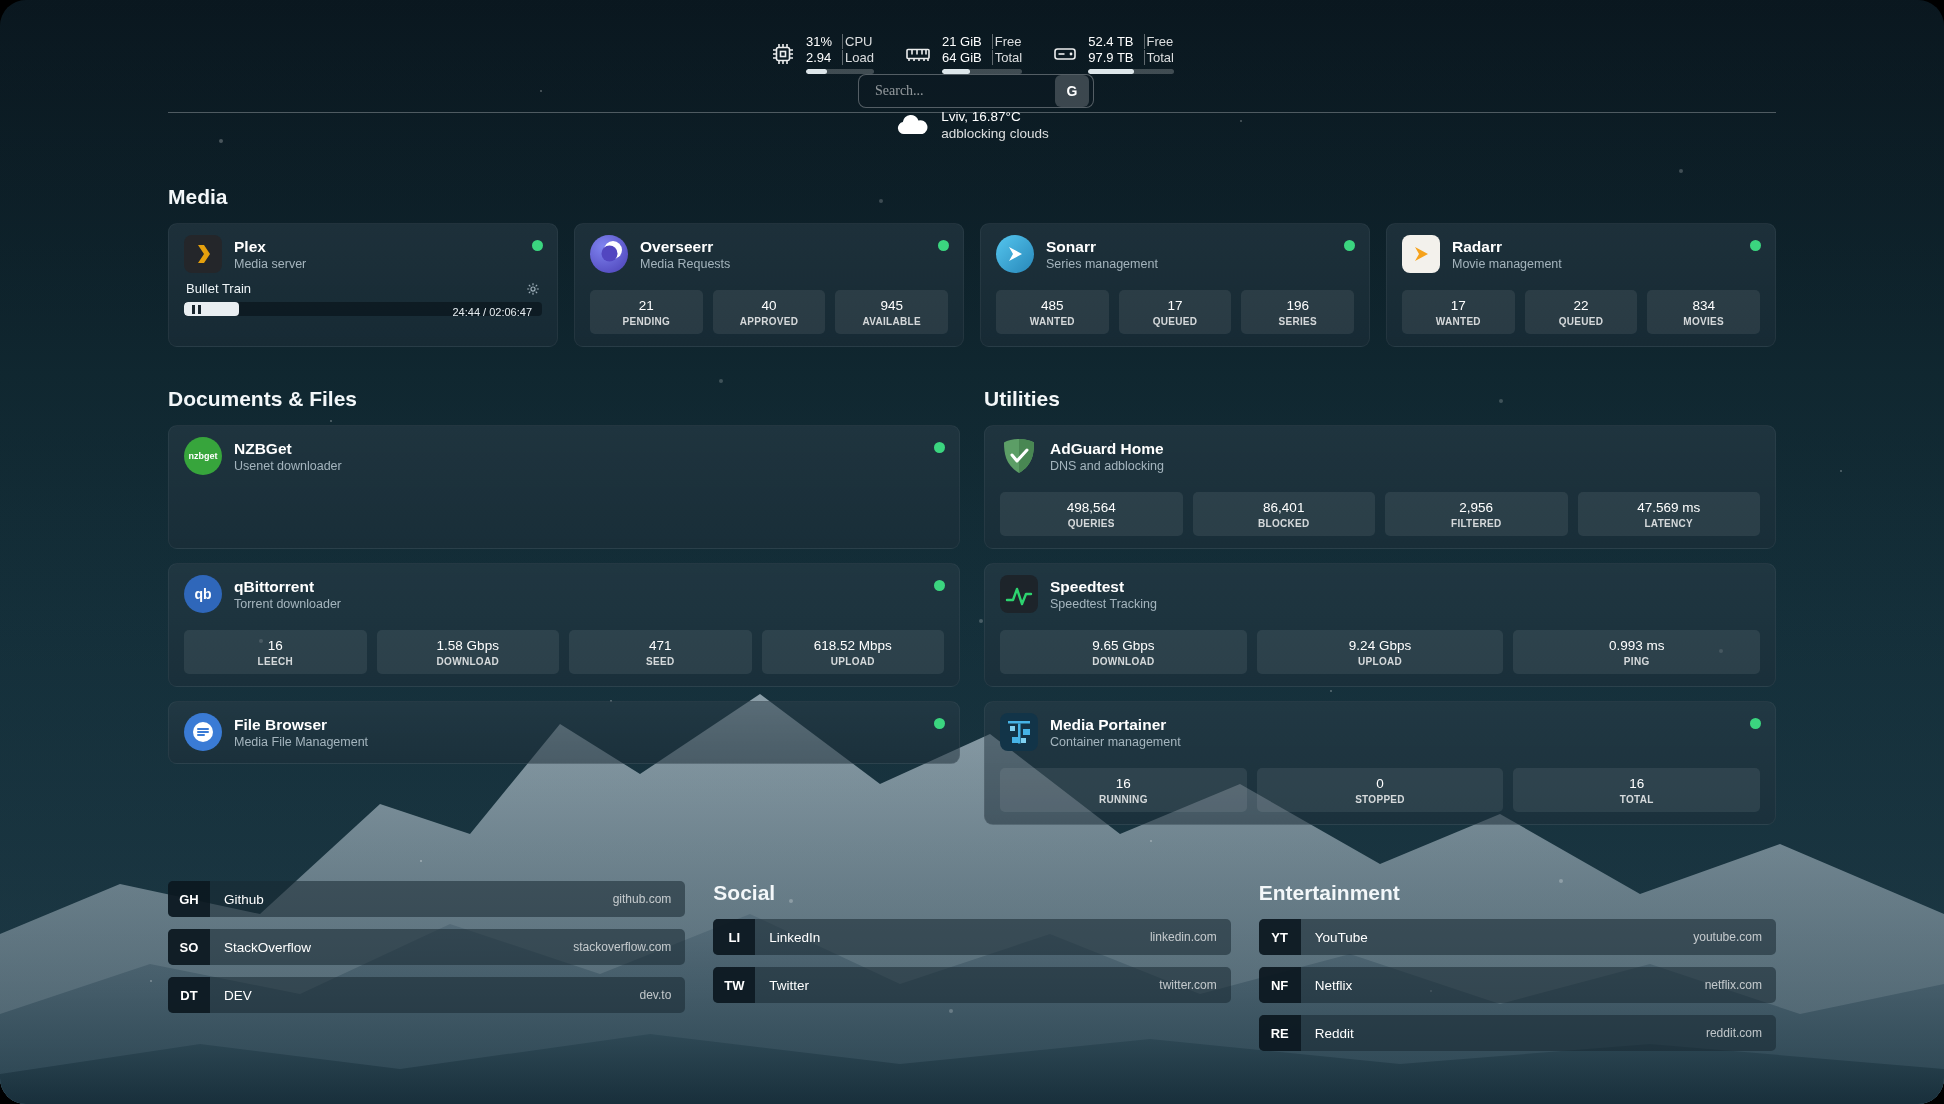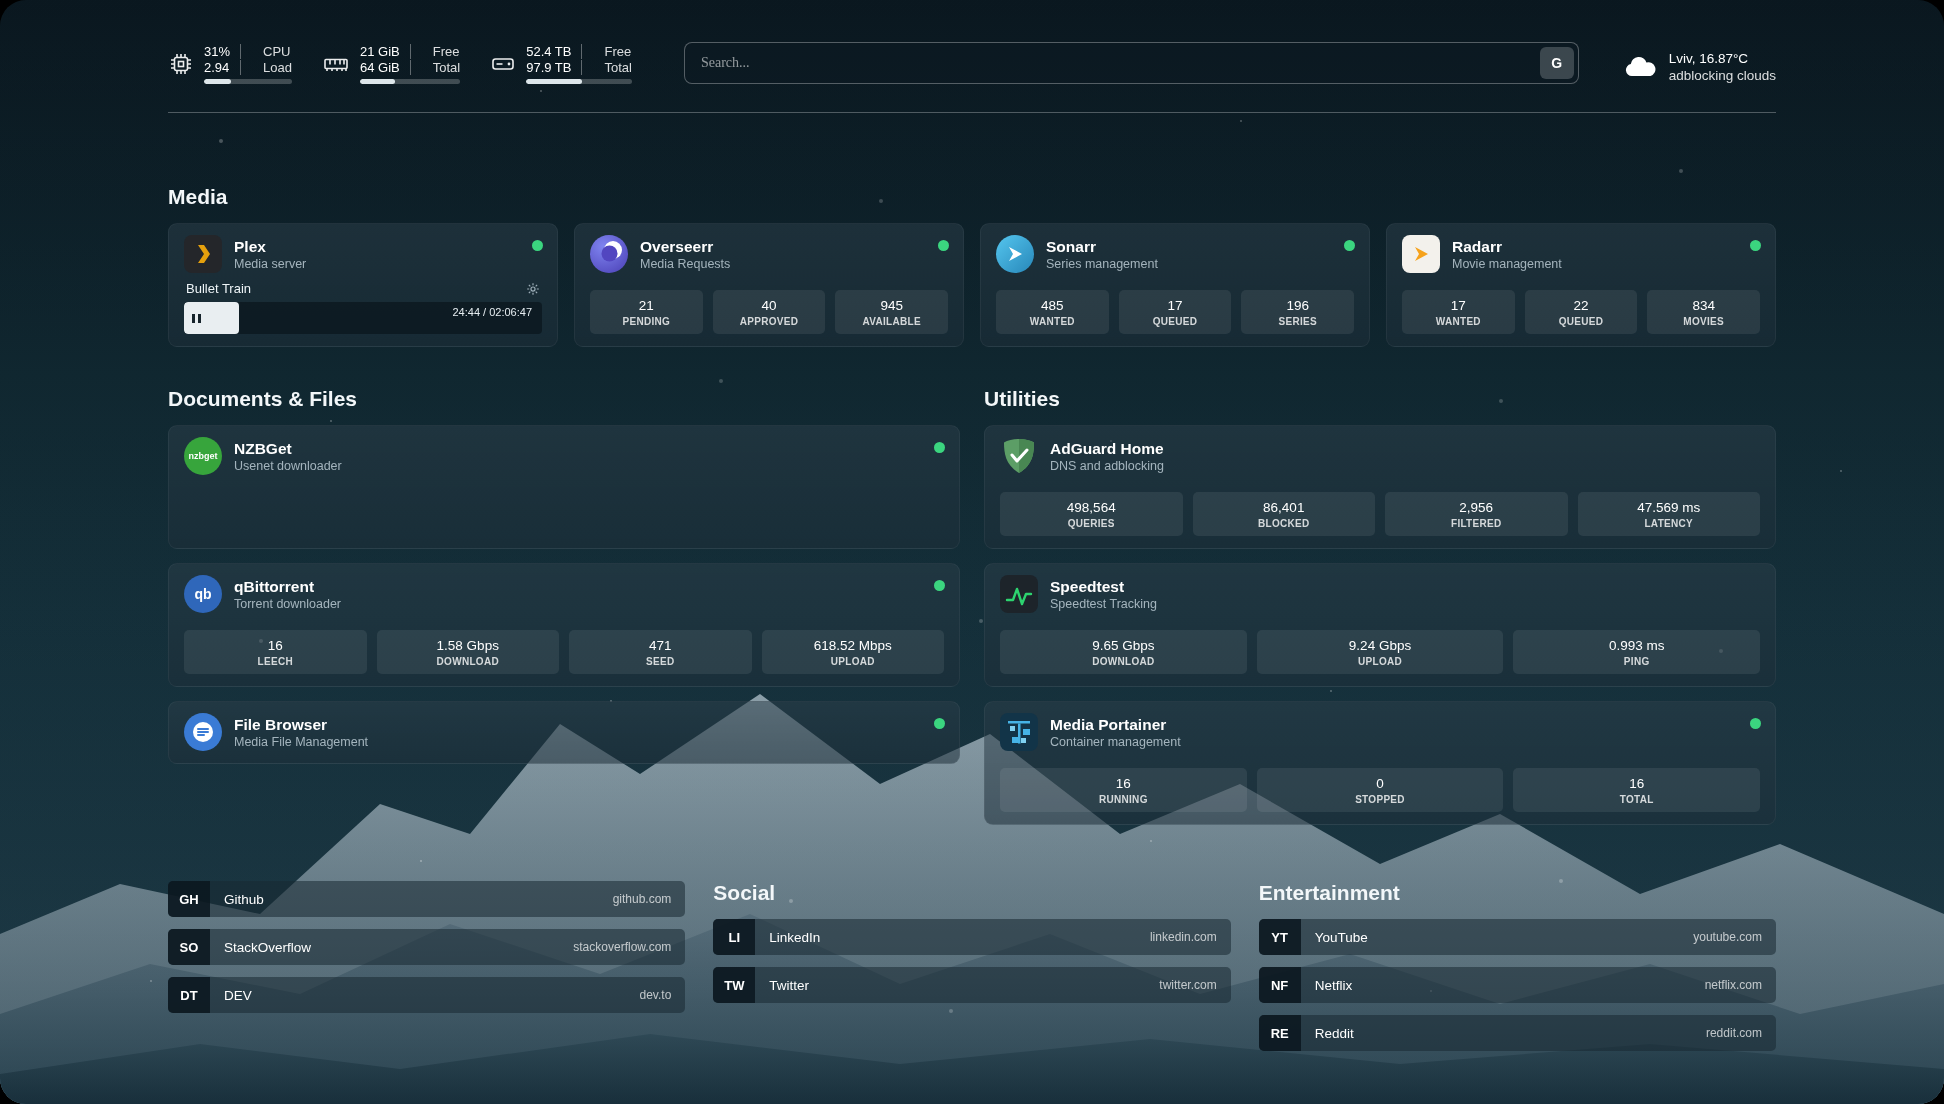--- a/index.html
+++ b/index.html
@@ -12,27 +12,27 @@
     1240px 120px 0 0 rgba(255,255,255,.28),1680px 170px 0 1px rgba(255,255,255,.22),330px 420px 0 0 rgba(255,255,255,.3),
     720px 380px 0 1px rgba(255,255,255,.2),1110px 440px 0 0 rgba(255,255,255,.3),1500px 400px 0 1px rgba(255,255,255,.2),
     1840px 470px 0 0 rgba(255,255,255,.3),260px 640px 0 1px rgba(255,255,255,.28),610px 700px 0 0 rgba(255,255,255,.33),
     980px 620px 0 1px rgba(255,255,255,.22),1330px 690px 0 0 rgba(255,255,255,.3),1720px 650px 0 1px rgba(255,255,255,.25),
     420px 860px 0 0 rgba(255,255,255,.35),790px 900px 0 1px rgba(255,255,255,.25),1150px 840px 0 0 rgba(255,255,255,.3),
     1560px 880px 0 1px rgba(255,255,255,.25),150px 980px 0 0 rgba(255,255,255,.3),950px 1010px 0 1px rgba(255,255,255,.22),
     1430px 990px 0 0 rgba(255,255,255,.3);}
   .page{position:relative;padding:34px 168px 0;color:#fff;}
 
   
-  .hdr{display:flex;align-items:flex-end;height:50px;}
+  .hdr{display:flex;align-items:center;height:50px;flex-direction:column;}
   .res-group{display:flex;align-items:center;gap:30px;}
   .res{display:flex;align-items:center;gap:10px;}
   .res svg{flex:0 0 auto;opacity:.92;}
   .res-grid{display:grid;grid-template-columns:auto auto;column-gap:0;row-gap:1px;font-size:13px;line-height:15px;}
   .res-grid .v{color:#fff;padding-right:10px;}
-  .res-grid .l{color:rgba(255,255,255,.85);border-left:1px solid rgba(255,255,255,.35);padding-left:22px;}
+  .res-grid .l{color:rgba(255,255,255,.85);border-left:1px solid rgba(255,255,255,.35);padding-left:2px;}
   .bar{height:5px;margin-top:4px;background:rgba(255,255,255,.22);border-radius:3px;overflow:hidden;}
   .fill{height:100%;background:#dde6ea;border-radius:3px;}
   .searchwrap{flex:1;display:flex;align-items:center;margin:0 44px 0 52px;height:40px;
     background:rgba(12,26,34,.55);border:1px solid rgba(255,255,255,.30);border-radius:8px;padding:0 4px 0 14px;}
   .searchwrap input{flex:1;background:transparent;border:none;outline:none;color:#fff;font-size:14px;font-family:Liberation Serif, serif;}
   .searchwrap input::placeholder{color:rgba(255,255,255,.55);}
   .gbtn{width:34px;height:32px;border-radius:6px;background:rgba(255,255,255,.20);color:#fff;font-size:14px;font-weight:700;
     display:flex;align-items:center;justify-content:center;cursor:pointer;}
   .weather{display:flex;align-items:center;gap:12px;}
   .weather .wtxt{font-size:13.5px;line-height:17px;}
@@ -56,21 +56,21 @@
   .svc-desc{font-size:12.5px;color:rgba(198,213,221,.8);line-height:16px;}
   .dot{position:absolute;top:16px;right:14px;width:11px;height:11px;border-radius:50%;background:#3bd57f;}
   .stats{display:flex;gap:10px;margin-top:auto;}
   .stat{flex:1;background:rgba(255,255,255,.08);border-radius:5px;padding:8px 4px 7px;text-align:center;}
   .stat-value{font-size:13.5px;color:#fff;line-height:16px;}
   .stat-label{font-size:10px;font-weight:700;letter-spacing:.3px;color:rgba(255,255,255,.8);margin-top:2px;}
 
   
   .np-row{display:flex;align-items:center;justify-content:space-between;margin:8px 2px 6px;}
   .np-title{font-size:13px;color:#eef4f7;}
-  .plex-bar{position:relative;height:32px;background:rgba(6,14,20,.55);border-radius:4px;overflow:hidden;}
+  .plex-bar{position:relative;height:14px;background:rgba(6,14,20,.55);border-radius:4px;overflow:hidden;}
   .plex-fill{position:absolute;left:0;top:0;bottom:0;background:#e9eef1;border-radius:4px;display:flex;align-items:center;padding-left:8px;}
   .pause i{display:inline-block;width:3px;height:9px;background:#17242c;margin-right:3px;}
   .plex-time{position:absolute;right:10px;top:0;line-height:20px;font-size:11px;color:#e6edf1;}
 
   
   .t-plex{background:#24262a;}
   .t-overseerr{background:radial-gradient(circle at 35% 30%,#7f84f0,#4a3fb5);border-radius:50%;}
   .t-sonarr{background:linear-gradient(135deg,#55c6ef,#2787b9);border-radius:50%;}
   .t-radarr{background:#f3f1ec;}
   .t-nzbget{background:#37a53c;border-radius:50%;}

